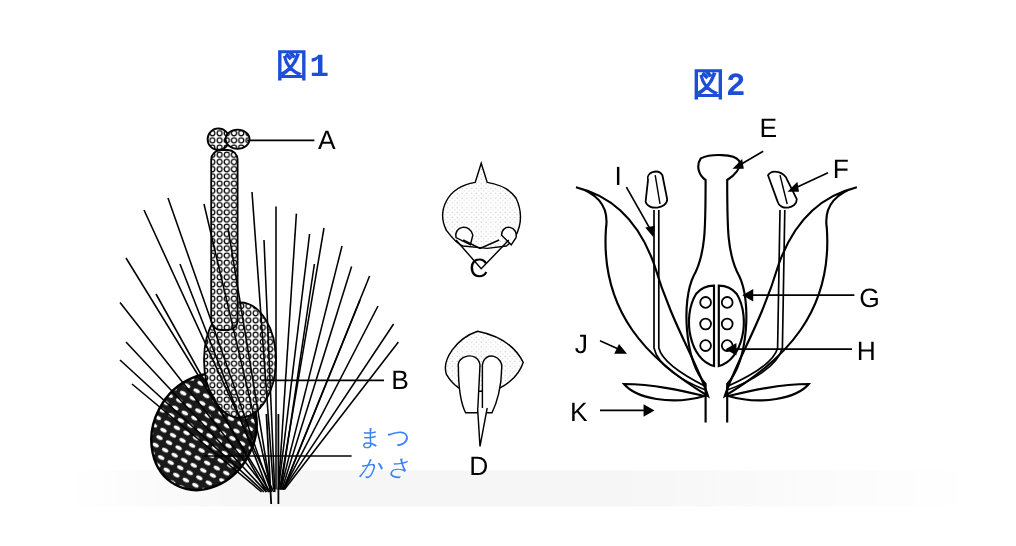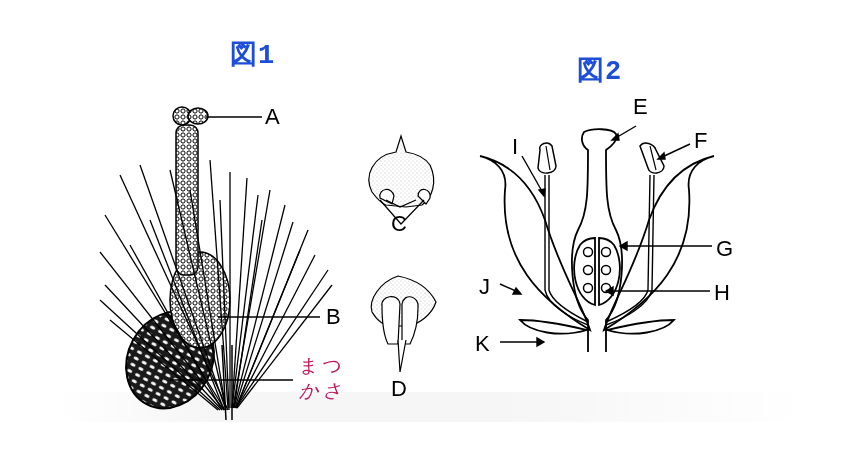--- a/index.html
+++ b/index.html
@@ -3,21 +3,21 @@
 <meta charset="utf-8">
 <style>
   html, body { margin: 0; padding: 0; background: #ffffff; }
   body { width: 847px; height: 455px; position: relative; overflow: hidden;
          font-family: "DejaVu Sans", sans-serif; }
   .fig-title { position: absolute; font-family: Liberation Mono, monospace;
                font-weight: bold; font-size: 27px; color: #1d4ed8; letter-spacing: 1px; }
   .label { position: absolute; font-family: "Liberation Sans", sans-serif;
            font-size: 22px; color: #000; line-height: 1; }
   .jp-label { position: absolute; font-family: "DejaVu Sans", sans-serif;
-              font-size: 19px; color: #be185d; line-height: 1.15; letter-spacing: 4px; }
+              font-size: 19px; color: #3b82f6; line-height: 1.15; letter-spacing: 4px; }
   svg { position: absolute; left: 0; top: 0; }
   .ghost { position: absolute; left: 55px; top: 392px; width: 760px; height: 30px;
            background: linear-gradient(90deg, rgba(0,0,0,0.00), rgba(0,0,0,0.035) 20%, rgba(0,0,0,0.035) 60%, rgba(0,0,0,0.00)); }
 </style>
 </head>
 <body>
 
 <div class="ghost"></div>
 
 <div class="fig-title" style="left:230px;top:36px;">図1</div>

